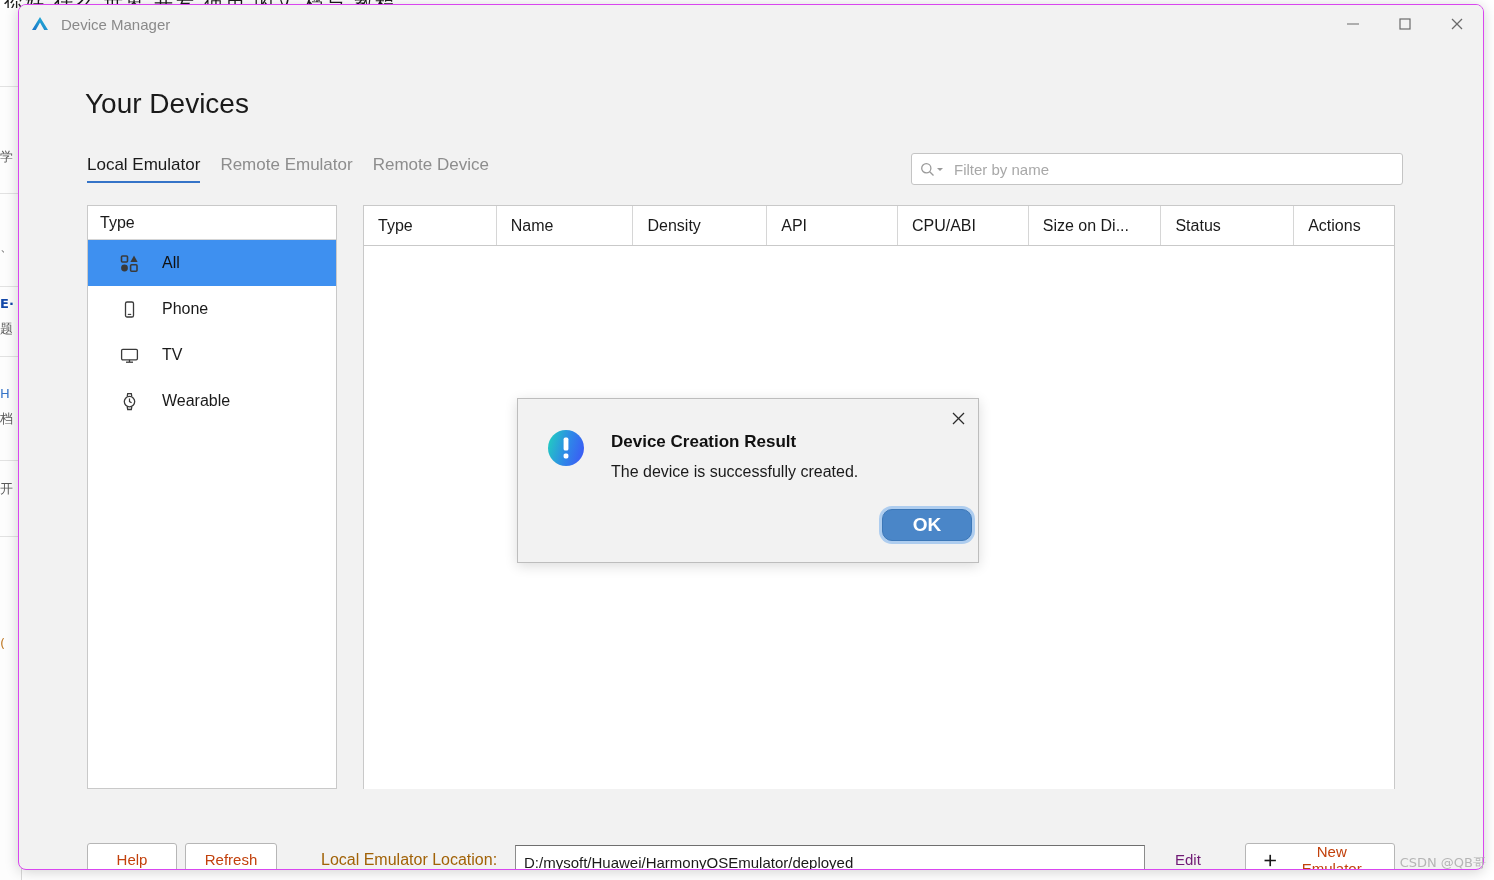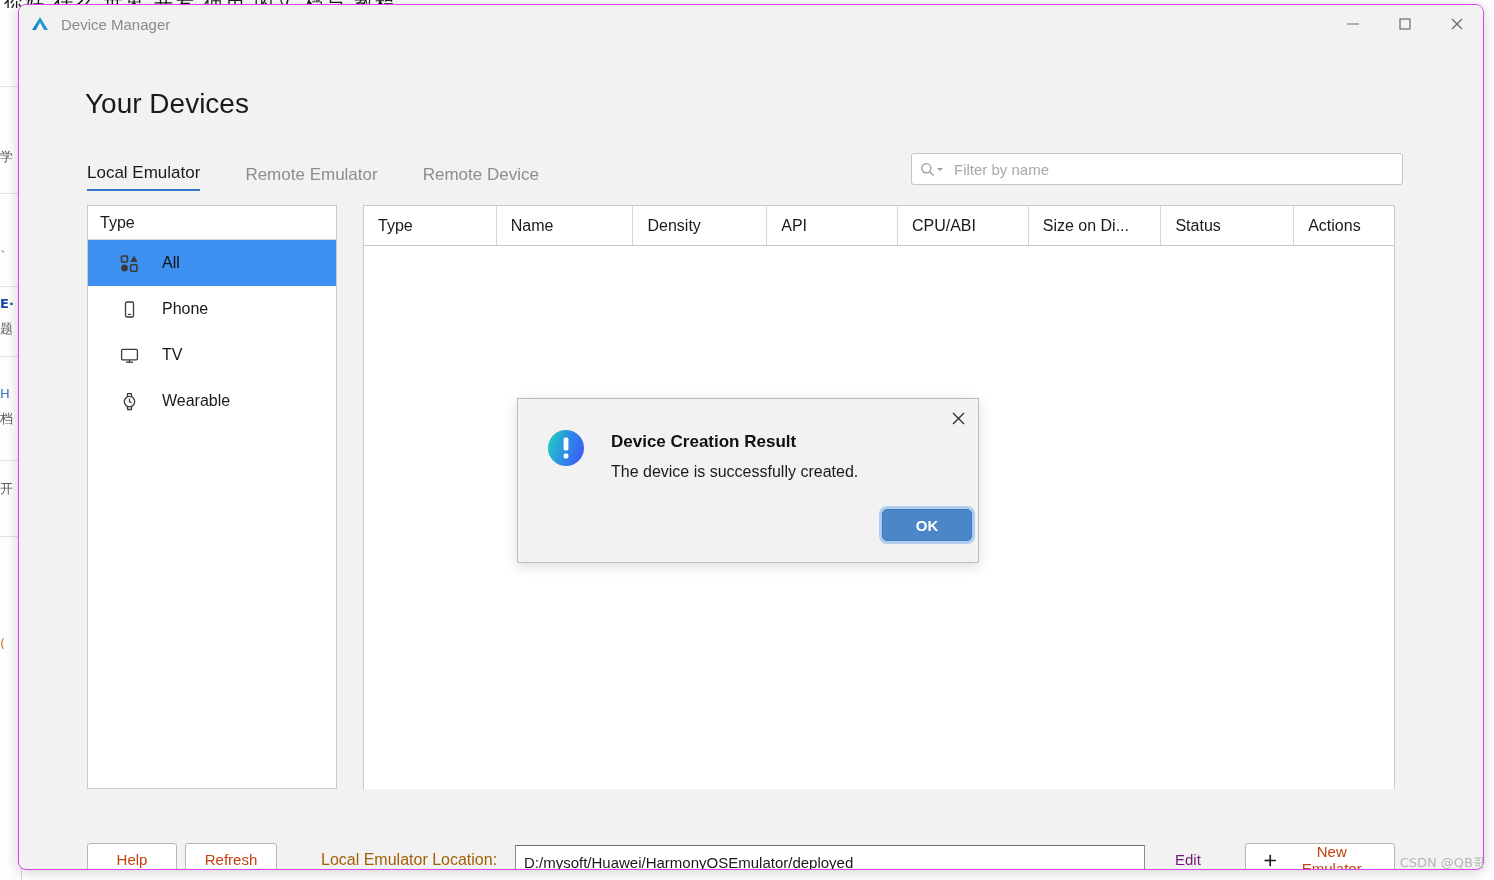--- a/index.html
+++ b/index.html
@@ -59,21 +59,21 @@
   
   #content { position: relative; padding: 0 0 0 0; height: 828px; }
 
   .page-title {
     position: absolute; left: 66px; top: 45px;
     font-size: 28px; color: #1a1a1a; font-weight: normal;
     font-family: "Liberation Sans", sans-serif;
   }
 
   
-  .tabs { position: absolute; left: 68px; top: 120px; display: flex; gap: 45px; align-items: flex-end; }
+  .tabs { position: absolute; left: 68px; top: 112px; display: flex; gap: 20px; }
   .tab {
     font-size: 17px; color: #8d8d8d; padding-bottom: 6px;
     font-family: "Liberation Sans", sans-serif; cursor: default;
   }
   .tab.active { color: #1a1a1a; border-bottom: 2px solid #3574c8; }
 
   
   .search-box {
     position: absolute; left: 892px; top: 110px;
     width: 492px; height: 32px;
@@ -154,22 +154,22 @@
   }
   .dlg-icon { position: absolute; left: 29px; top: 30px; width: 38px; height: 38px; }
   .dlg-title {
     position: absolute; left: 93px; top: 33px;
     font-size: 17px; font-weight: bold; color: #111;
   }
   .dlg-msg { position: absolute; left: 93px; top: 64px; font-size: 16px; color: #1a1a1a; }
   .dlg-ok {
     position: absolute; left: 364px; top: 110px;
     width: 90px; height: 32px;
-    background: #4a86c8; color: #fff; font-size: 15px; font-weight: bold;
-    border: 1px solid #3d78b8; border-radius: 5px;
+    background: #4a86c8; color: #fff; font-size: 19px; font-weight: bold;
+    border: 1px solid #3d78b8; border-radius: 10px;
     box-shadow: 0 0 0 3px #aecdef;
     display: flex; align-items: center; justify-content: center;
     font-family: "Liberation Sans", sans-serif; cursor: default;
   }
 
   
   .watermark {
     position: absolute; right: 8px; bottom: 8px;
     font-size: 13px; color: #b5b5b5;
     font-family: "DejaVu Sans", sans-serif;

